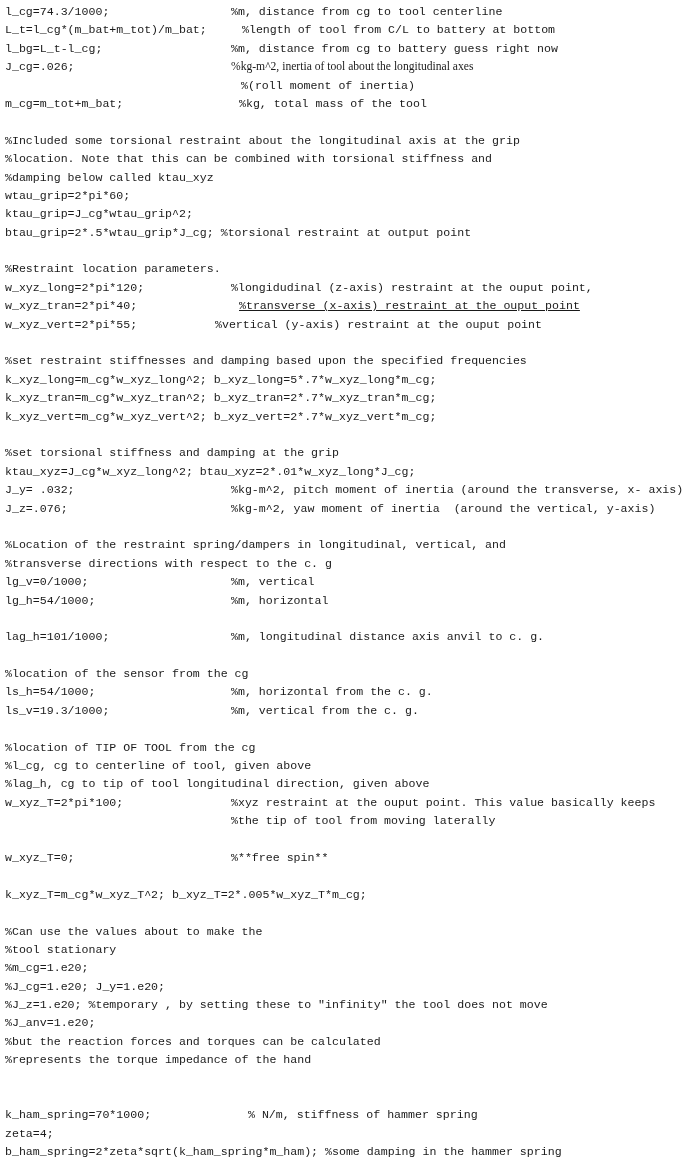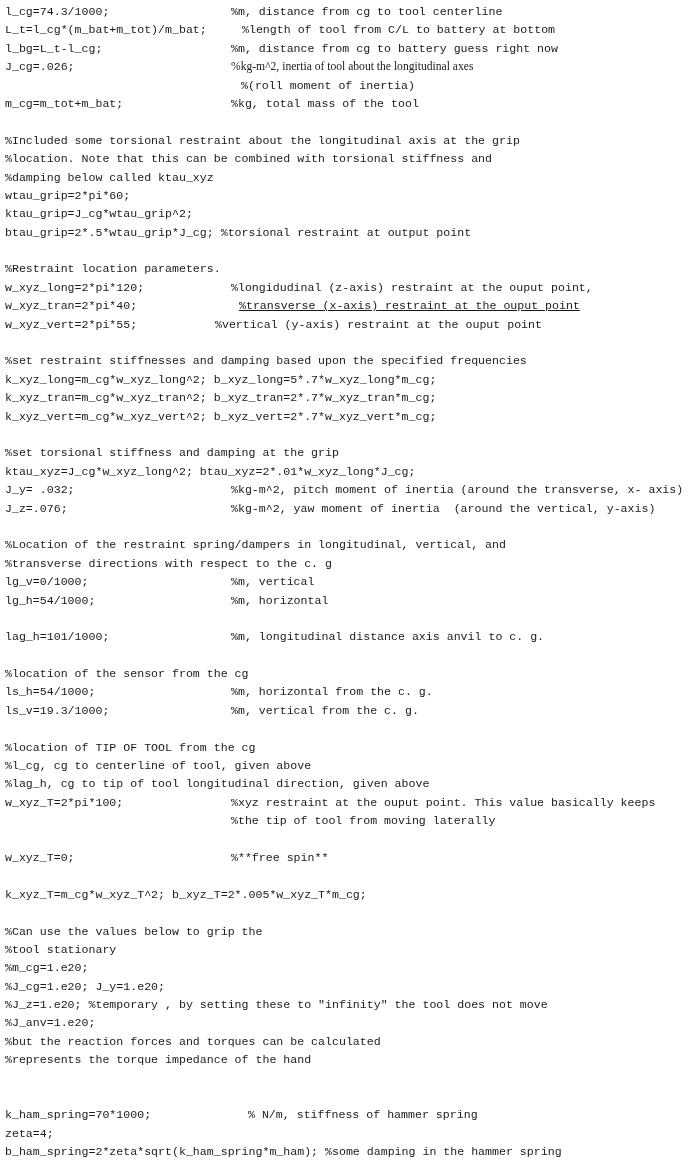--- a/index.html
+++ b/index.html
@@ -15,21 +15,21 @@
 </style>
 </head>
 <body>
 
 <div id="code">
     <div class="line"><span class="code">l_cg=74.3/1000;</span><span class="cmt" style="left: 226px;">%m, distance from cg to tool centerline</span></div>
     <div class="line"><span class="code">L_t=l_cg*(m_bat+m_tot)/m_bat;</span><span class="cmt" style="left: 210px; margin-left: 27px;">%length of tool from C/L to battery at bottom</span></div>
     <div class="line"><span class="code">l_bg=L_t-l_cg;</span><span class="cmt" style="left: 226px;">%m, distance from cg to battery guess right now</span></div>
     <div class="line"><span class="code">J_cg=.026;</span><span class="cmt" style="left: 226px; font-family: Liberation Serif, serif;">%kg-m^2, inertia of tool about the longitudinal axes</span></div>
     <div class="line"><span class="code"></span><span class="cmt" style="left: 236px;">%(roll moment of inertia)</span></div>
-    <div class="line"><span class="code">m_cg=m_tot+m_bat;</span><span class="cmt" style="left: 226px; text-align: center;">%kg, total mass of the tool</span></div>
+    <div class="line"><span class="code">m_cg=m_tot+m_bat;</span><span class="cmt" style="left: 234px; text-align: center;">%kg, total mass of the tool</span></div>
     <div class="line"><span class="code"></span><span class="cmt" style="left: 226px;"></span></div>
     <div class="line"><span class="code">%Included some torsional restraint about the longitudinal axis at the grip</span><span class="cmt" style="left: 226px;"></span></div>
     <div class="line"><span class="code">%location. Note that this can be combined with torsional stiffness and</span><span class="cmt" style="left: 226px;"></span></div>
     <div class="line"><span class="code">%damping below called ktau_xyz</span><span class="cmt" style="left: 226px;"></span></div>
     <div class="line"><span class="code">wtau_grip=2*pi*60;</span><span class="cmt" style="left: 226px;"></span></div>
     <div class="line"><span class="code">ktau_grip=J_cg*wtau_grip^2;</span><span class="cmt" style="left: 226px;"></span></div>
     <div class="line"><span class="code">btau_grip=2*.5*wtau_grip*J_cg; %torsional restraint at output point</span><span class="cmt" style="left: 226px;"></span></div>
     <div class="line"><span class="code"></span><span class="cmt" style="left: 226px;"></span></div>
     <div class="line"><span class="code">%Restraint location parameters.</span><span class="cmt" style="left: 226px;"></span></div>
     <div class="line"><span class="code">w_xyz_long=2*pi*120;</span><span class="cmt" style="left: 226px;">%longidudinal (z-axis) restraint at the ouput point,</span></div>
@@ -60,21 +60,21 @@
     <div class="line"><span class="code">%location of TIP OF TOOL from the cg</span><span class="cmt" style="left: 226px;"></span></div>
     <div class="line"><span class="code">%l_cg, cg to centerline of tool, given above</span><span class="cmt" style="left: 226px;"></span></div>
     <div class="line"><span class="code">%lag_h, cg to tip of tool longitudinal direction, given above</span><span class="cmt" style="left: 226px;"></span></div>
     <div class="line"><span class="code">w_xyz_T=2*pi*100;</span><span class="cmt" style="left: 226px;">%xyz restraint at the ouput point. This value basically keeps</span></div>
     <div class="line"><span class="code"></span><span class="cmt" style="left: 226px;">%the tip of tool from moving laterally</span></div>
     <div class="line"><span class="code"></span><span class="cmt" style="left: 226px;"></span></div>
     <div class="line"><span class="code">w_xyz_T=0;</span><span class="cmt" style="left: 226px;">%**free spin**</span></div>
     <div class="line"><span class="code"></span><span class="cmt" style="left: 226px;"></span></div>
     <div class="line"><span class="code">k_xyz_T=m_cg*w_xyz_T^2; b_xyz_T=2*.005*w_xyz_T*m_cg;</span><span class="cmt" style="left: 226px;"></span></div>
     <div class="line"><span class="code"></span><span class="cmt" style="left: 226px;"></span></div>
-    <div class="line"><span class="code">%Can use the values below to grip the</span><span class="cmt" style="left: 226px;"></span></div>
+    <div class="line"><span class="code">%Can use the values about to make the</span><span class="cmt" style="left: 226px;"></span></div>
     <div class="line"><span class="code">%tool stationary</span><span class="cmt" style="left: 226px;"></span></div>
     <div class="line"><span class="code">%m_cg=1.e20;</span><span class="cmt" style="left: 226px;"></span></div>
     <div class="line"><span class="code">%J_cg=1.e20; J_y=1.e20;</span><span class="cmt" style="left: 226px;"></span></div>
     <div class="line"><span class="code">%J_z=1.e20; %temporary , by setting these to "infinity" the tool does not move</span><span class="cmt" style="left: 226px;"></span></div>
     <div class="line"><span class="code">%J_anv=1.e20;</span><span class="cmt" style="left: 226px;"></span></div>
     <div class="line"><span class="code">%but the reaction forces and torques can be calculated</span><span class="cmt" style="left: 226px;"></span></div>
     <div class="line"><span class="code">%represents the torque impedance of the hand</span><span class="cmt" style="left: 226px;"></span></div>
     <div class="line"><span class="code"></span><span class="cmt" style="left: 226px;"></span></div>
     <div class="line"><span class="code"></span><span class="cmt" style="left: 226px;"></span></div>
     <div class="line"><span class="code">k_ham_spring=70*1000;</span><span class="cmt" style="left: 243px;">% N/m, stiffness of hammer spring</span></div>

